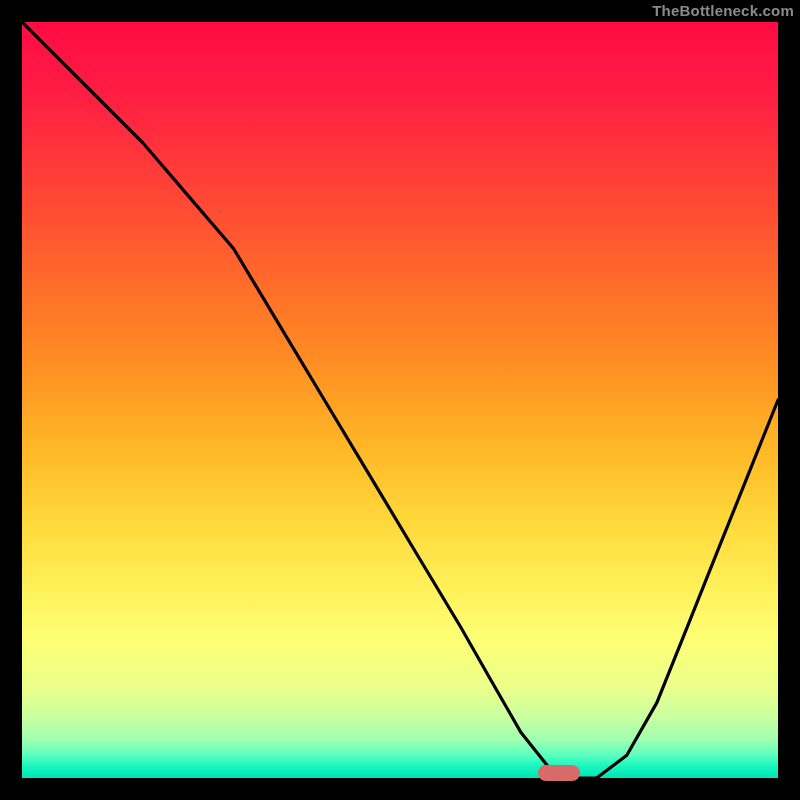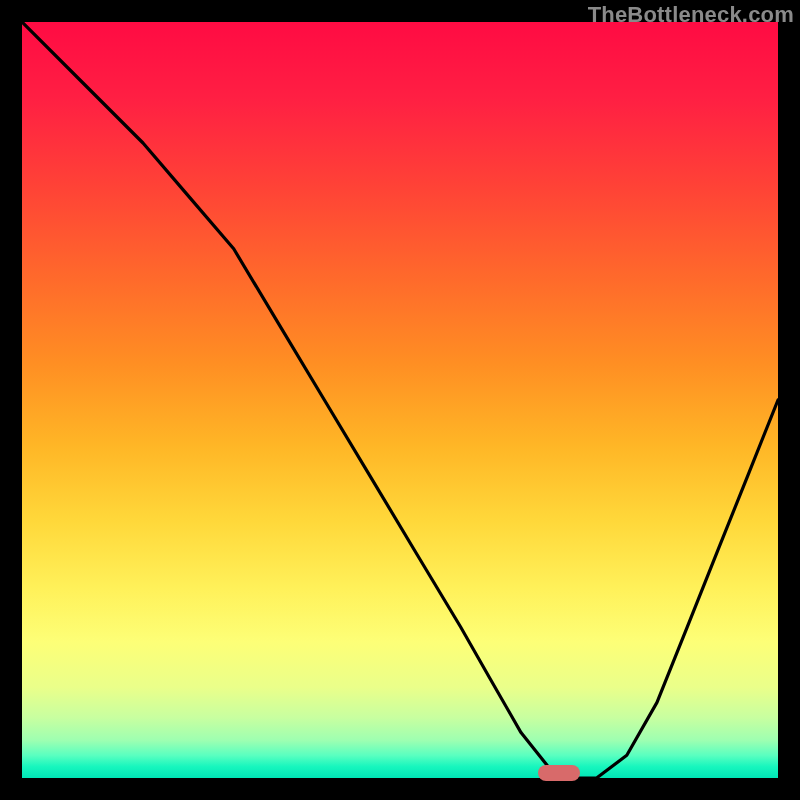--- a/index.html
+++ b/index.html
@@ -40,21 +40,21 @@
       #5affc0 97%,
       #17f6be 98.5%,
       #00e5b6 100%
     );
   }
   .watermark {
     position: absolute;
     top: 2px;
     right: 6px;
     font-family: Arial, Helvetica, sans-serif;
-    font-size: 22px;
+    font-size: 15px;
     font-weight: bold;
     color: #8a8a8a;
     letter-spacing: 0.2px;
   }
   svg.curve {
     position: absolute;
     left: 0;
     top: 0;
     pointer-events: none;
   }

